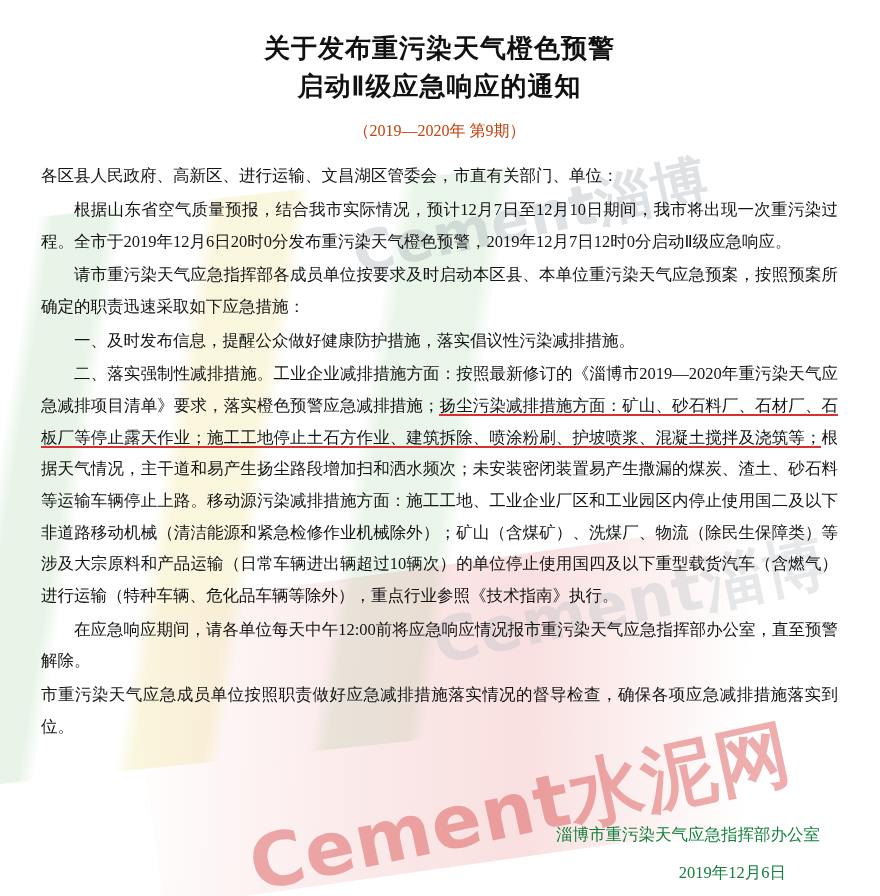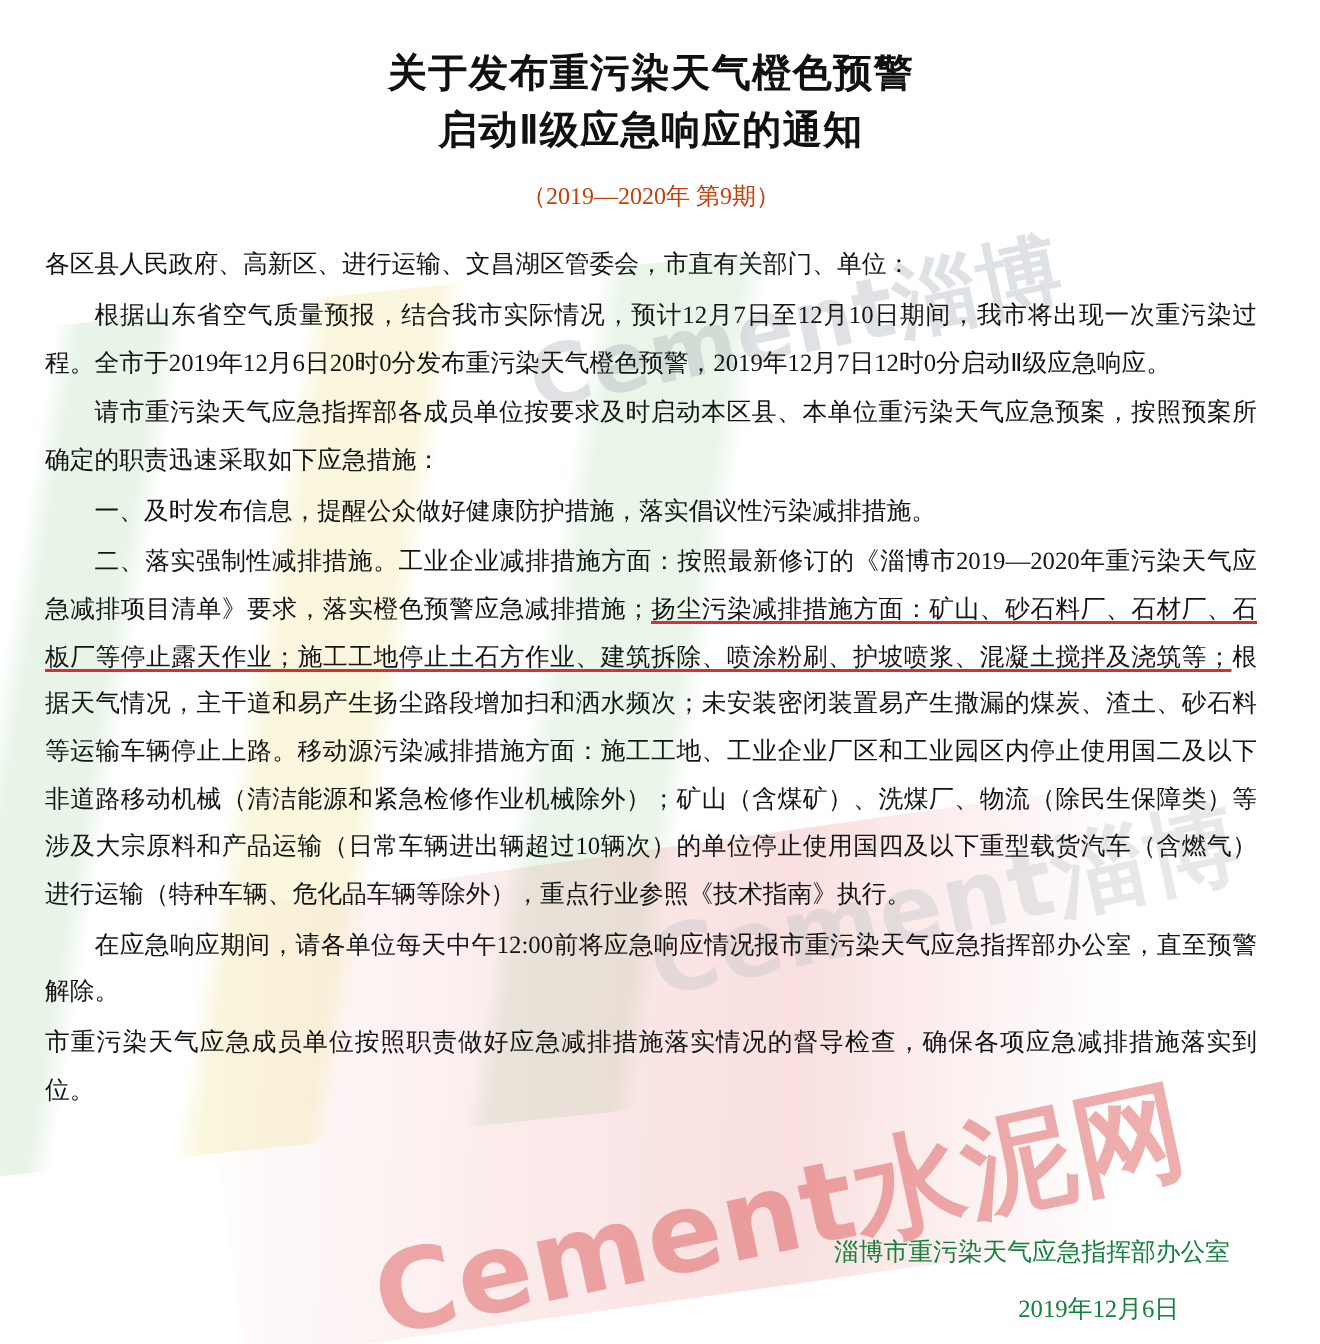--- a/index.html
+++ b/index.html
@@ -92,21 +92,21 @@
     font-size: 74px;
     color: rgba(214,62,62,0.42);
     transform: rotate(-12deg);
     letter-spacing: 1px;
   }
 
   
   .doc {
     position: relative;
     z-index: 2;
-    padding: 22px 42px 0 30px;
+    padding: 22px 42px 0 41px;
     box-sizing: border-box;
   }
   .title-block {
     text-align: center;
     margin-top: 8px;
   }
   .title-line {
     font-size: 26px;
     font-weight: bold;
     letter-spacing: 1px;

